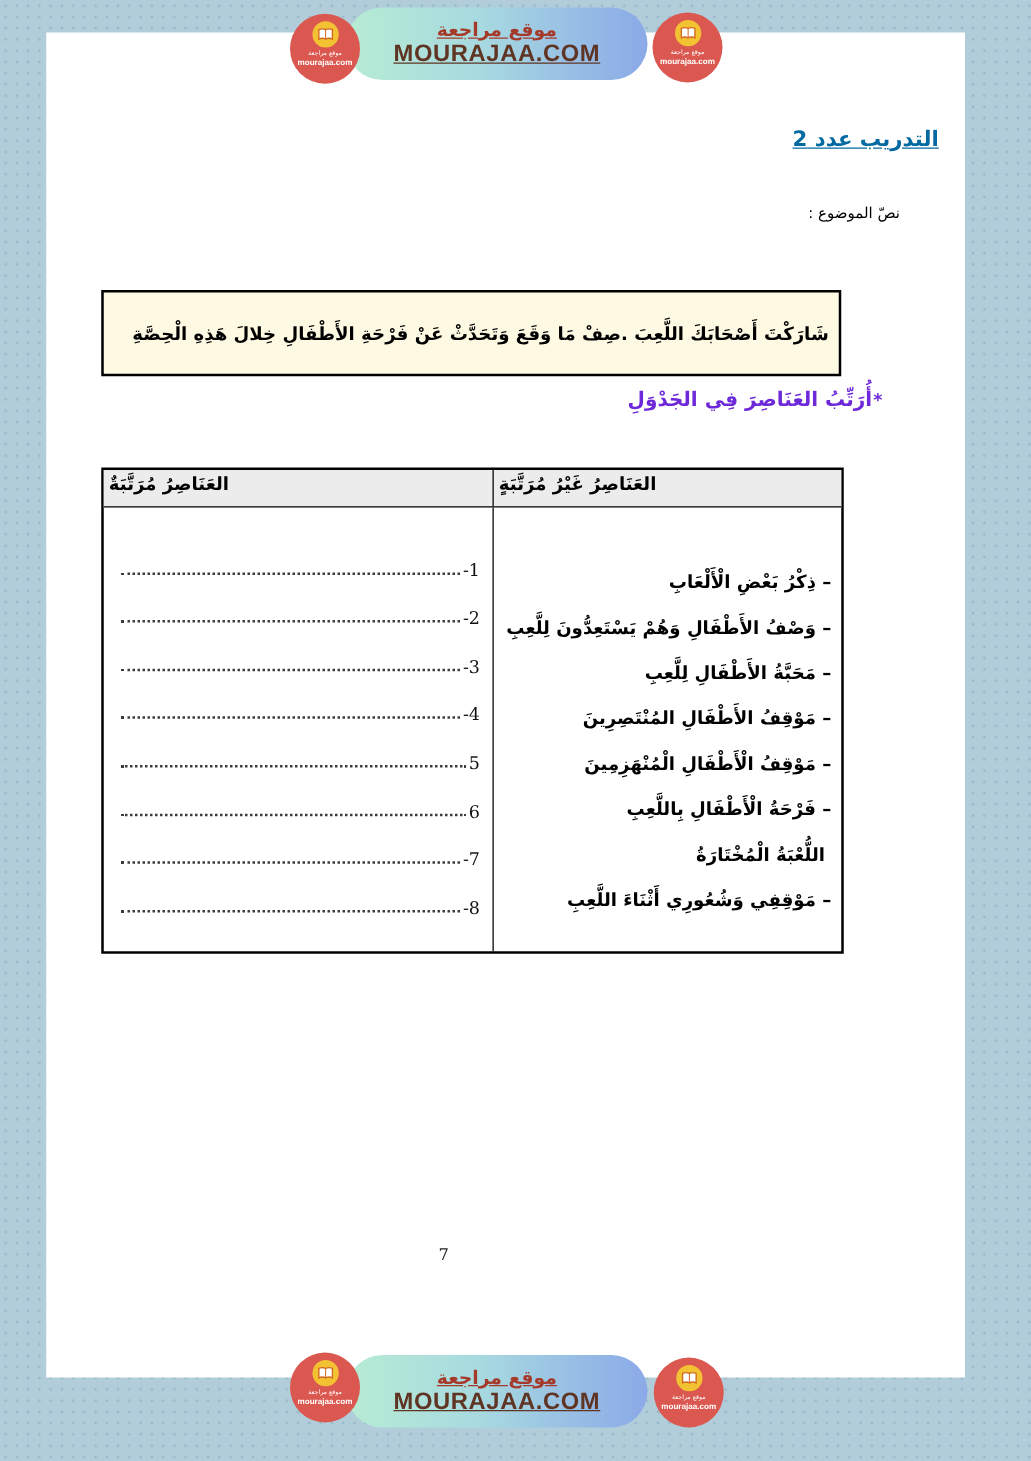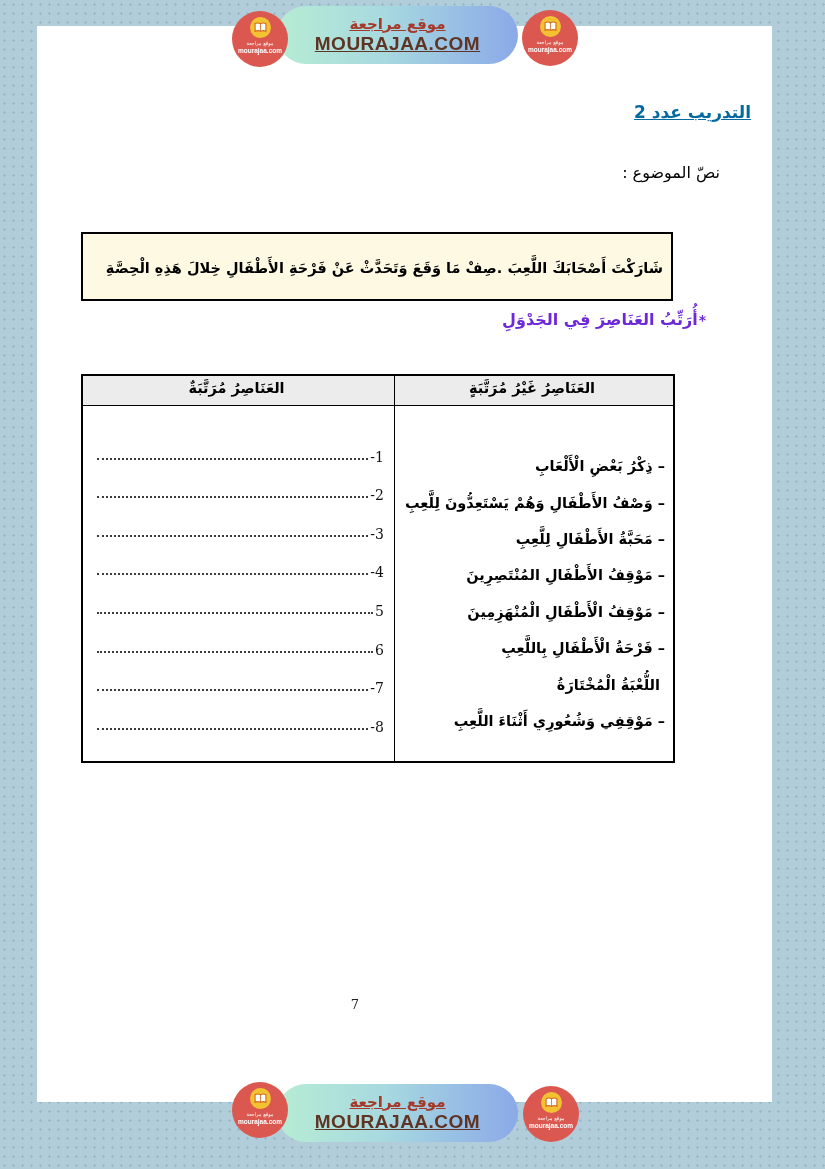--- a/index.html
+++ b/index.html
@@ -52,21 +52,21 @@
   .logo.bl { left:232px; top:1082px; }
   .logo.br { left:523px; top:1086px; }
 
   
   .heading {
     position:absolute; top:102px; right:74px; direction:rtl;
     font-size:17px; font-weight:bold; text-decoration:underline; color:#0369a1;
   }
   .subject {
     position:absolute; top:163px; right:105px; direction:rtl;
-    font-size:16px; color:#000;margin-left:12px;
+    font-size:12px; color:#000;margin-left:12px;
   }
   .prompt-box {
     position:absolute; top:232px; left:81px; width:572px; height:37px;
     background:#fdf9e3; border:2px solid #000000;
     direction:rtl; text-align:right;
     font-size:14.5px; font-weight:bold; color:#000;
     padding:24px 8px 4px 8px; line-height:1.4;
   }
   .instruction {
     position:absolute; top:310px; right:119px; direction:rtl;
@@ -74,21 +74,21 @@
   }
   .instruction .star { font-size:14px; margin-left:1px; }
 
   
   .elements-table {
     position:absolute; top:374px; left:81px; width:590px; height:385px;
     border:2px solid #000; direction:rtl;
     display:flex; flex-direction:column; background:#fff;
   }
   .thead { display:flex; height:29px; background:#ececec; border-bottom:1px solid #000; }
-  .th { font-weight:bold; font-size:14.5px; padding:4px 8px 0 4px; text-align:center; direction:rtl; }
+  .th { font-weight:bold; font-size:14.5px; padding:4px 8px 0 4px; text-align:left; direction:rtl; }
   .th.unordered { width:266px; border-left:1px solid #000; }
   .th.ordered { flex:1; }
   .tbody { display:flex; flex:1; }
   .cell-unordered {
     width:266px; border-left:1px solid #000;
     padding:42px 8px 0 4px;
   }
   .item {
     direction:rtl; display:flex; align-items:center; height:36.4px;
     font-size:14.5px; font-weight:bold; color:#000; white-space:nowrap;

